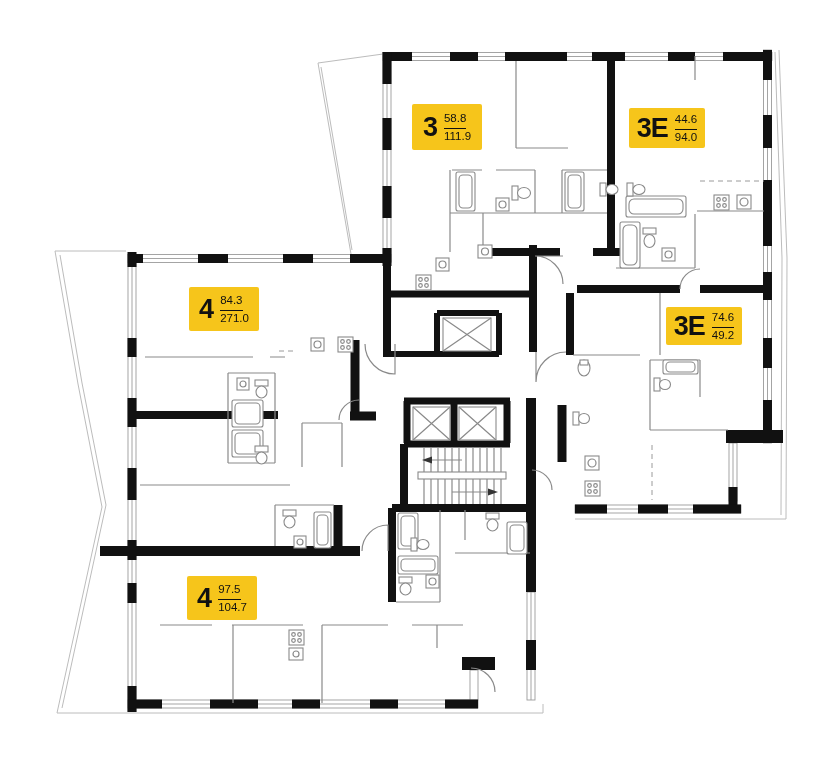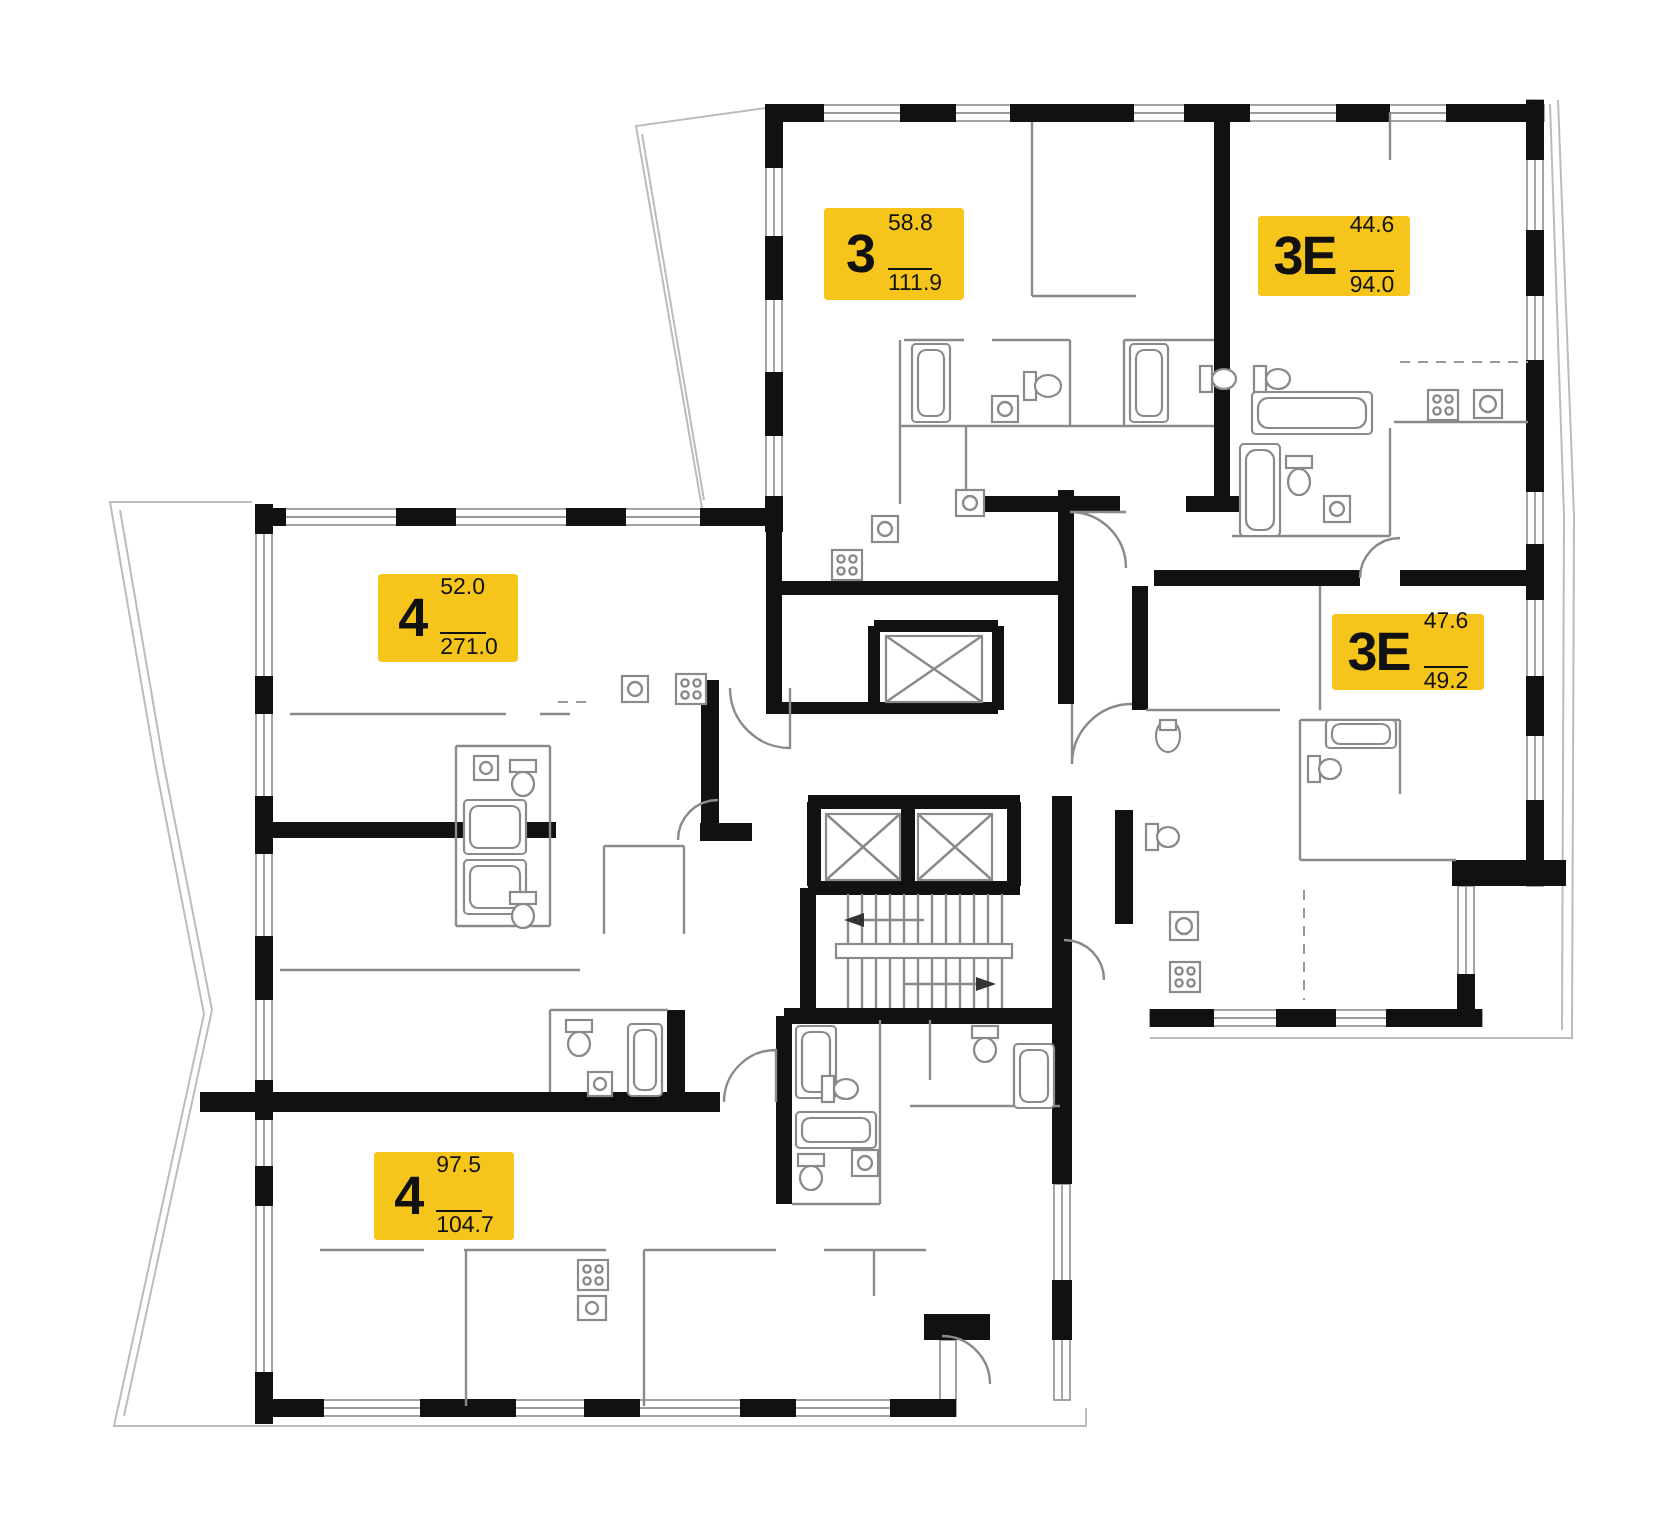--- a/index.html
+++ b/index.html
@@ -4,21 +4,21 @@
 <style>
   html,body{margin:0;padding:0;background:#ffffff;}
   .plan{position:relative;width:836px;height:767px;background:#fff;overflow:hidden;
         font-family:"Liberation Sans", sans-serif;}
   .plan svg{position:absolute;left:0;top:0;}
   .badge{position:absolute;display:flex;align-items:center;justify-content:center;
          gap:7px;background:#F6C51B;color:#111;box-sizing:border-box;border-radius:2px;}
   .badge .type{font-weight:700;font-size:27px;line-height:1;letter-spacing:-1px;}
   .badge .frac{display:flex;flex-direction:column;align-items:flex-start;
                font-size:11.5px;font-weight:500;line-height:1.25;}
-  .badge .frac .living{border-bottom:1.4px solid #111;padding-bottom:14px;}
+  .badge .frac .living{border-bottom:1.4px solid #111;padding-bottom:3px;}
   .w{stroke:#111;fill:none;}
   .g{stroke:#8a8a8a;stroke-width:1.2;fill:none;}
   .gf{stroke:#8a8a8a;stroke-width:1.1;fill:#fff;}
   .o{stroke:#bcbcbc;stroke-width:1;fill:none;}
   .win{fill:#fff;stroke:#9b9b9b;stroke-width:0.9;}
   .dash{stroke:#9a9a9a;stroke-width:1;stroke-dasharray:5 4;fill:none;}
 </style>
 </head>
 <body>
 
@@ -315,29 +315,29 @@
     <span class="type">3Е</span>
     <span class="frac">
       <span class="living">44.6</span>
       <span class="total">94.0</span>
     </span>
   </div>
 
   <div class="badge" style="left:189px;top:287px;width:70px;height:44px;">
     <span class="type">4</span>
     <span class="frac">
-      <span class="living">52.0</span>
+      <span class="living">84.3</span>
       <span class="total">271.0</span>
     </span>
   </div>
 
   <div class="badge" style="left:666px;top:307px;width:76px;height:38px;">
     <span class="type">3Е</span>
     <span class="frac">
-      <span class="living">47.6</span>
+      <span class="living">74.6</span>
       <span class="total">49.2</span>
     </span>
   </div>
 
   <div class="badge" style="left:187px;top:576px;width:70px;height:44px;">
     <span class="type">4</span>
     <span class="frac">
       <span class="living">97.5</span>
       <span class="total">104.7</span>
     </span>

